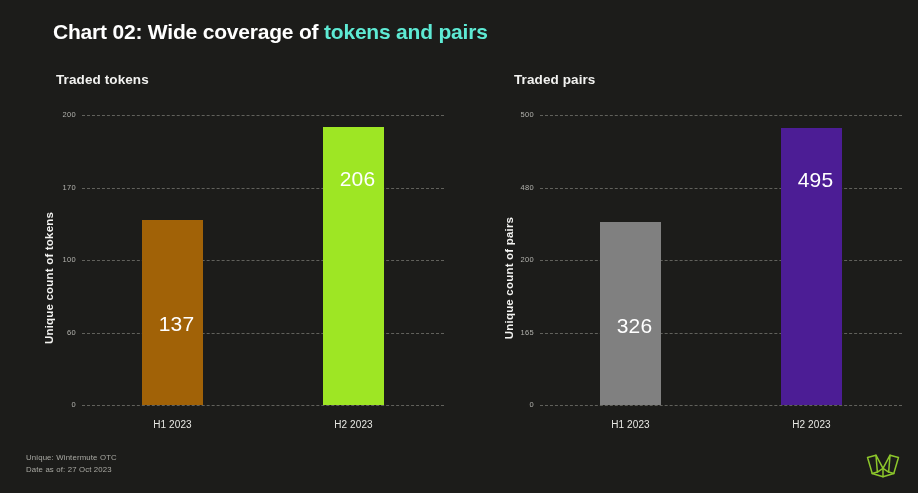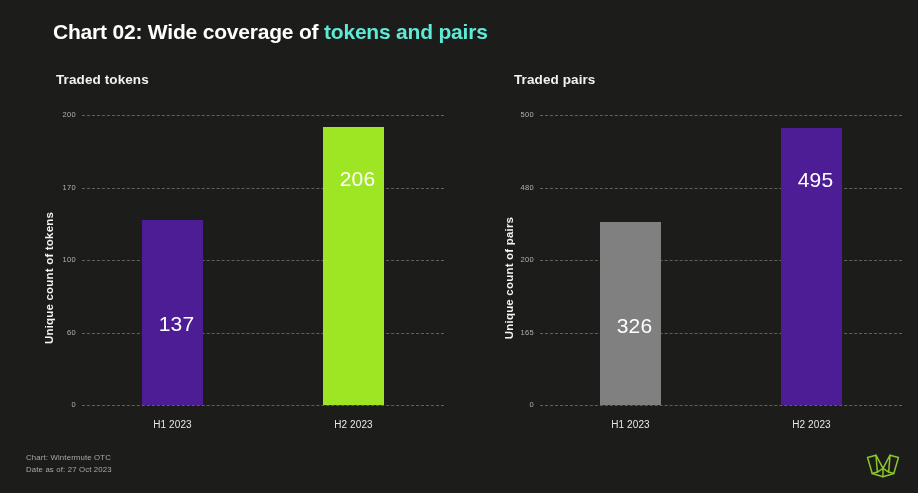--- a/index.html
+++ b/index.html
@@ -196,21 +196,21 @@
       </div>
       <div class="gridline" style="top:75%">
         <span class="tick">60</span>
       </div>
       <div class="gridline" style="top:100%">
         <span class="tick">0</span>
       </div>
 
       <div class="bars">
         <div class="bar-slot">
-          <div class="bar" style="height:63.7%;background:#4c1d95;">
+          <div class="bar" style="height:63.7%;background:#a16207;">
             <span class="bar-value" style="top:92px">137</span>
             <span class="cat-label">H1 2023</span>
           </div>
         </div>
         <div class="bar-slot">
           <div class="bar" style="height:95.8%;background:#9ee624;">
             <span class="bar-value" style="top:40px">206</span>
             <span class="cat-label">H2 2023</span>
           </div>
         </div>
@@ -250,21 +250,21 @@
           <div class="bar" style="height:95.6%;background:#4c1d95;">
             <span class="bar-value" style="top:40px">495</span>
             <span class="cat-label">H2 2023</span>
           </div>
         </div>
       </div>
     </div>
   </div>
 
   <div class="footer-note">
-    <div>Chart: Wintermute OTC</div>
+    <div>Unique: Wintermute OTC</div>
     <div>Date as of: 27 Oct 2023</div>
   </div>
 
   <svg class="logo" viewBox="0 0 40 32">
     <g fill="none" stroke="#8cc62b" stroke-width="1.6" stroke-linejoin="round" stroke-linecap="round">
       <path d="M3.5 7 L12.5 4.5 L20 18.5 L27.5 4.5 L36.5 7 L31.5 24 L20 27.5 L8.5 24 Z"></path>
       <path d="M12.5 4.5 L14 22.5"></path>
       <path d="M27.5 4.5 L26 22.5"></path>
       <path d="M20 18.5 L20 27.5"></path>
       <path d="M8.5 24 L14 22.5 L20 18.5 L26 22.5 L31.5 24"></path>

